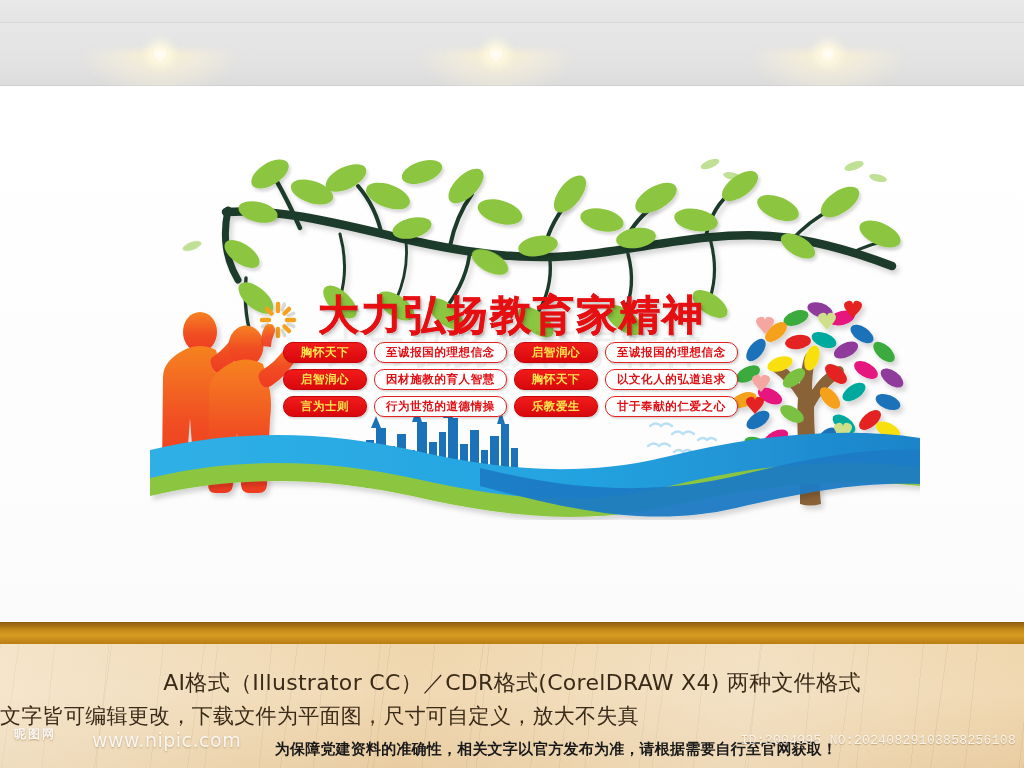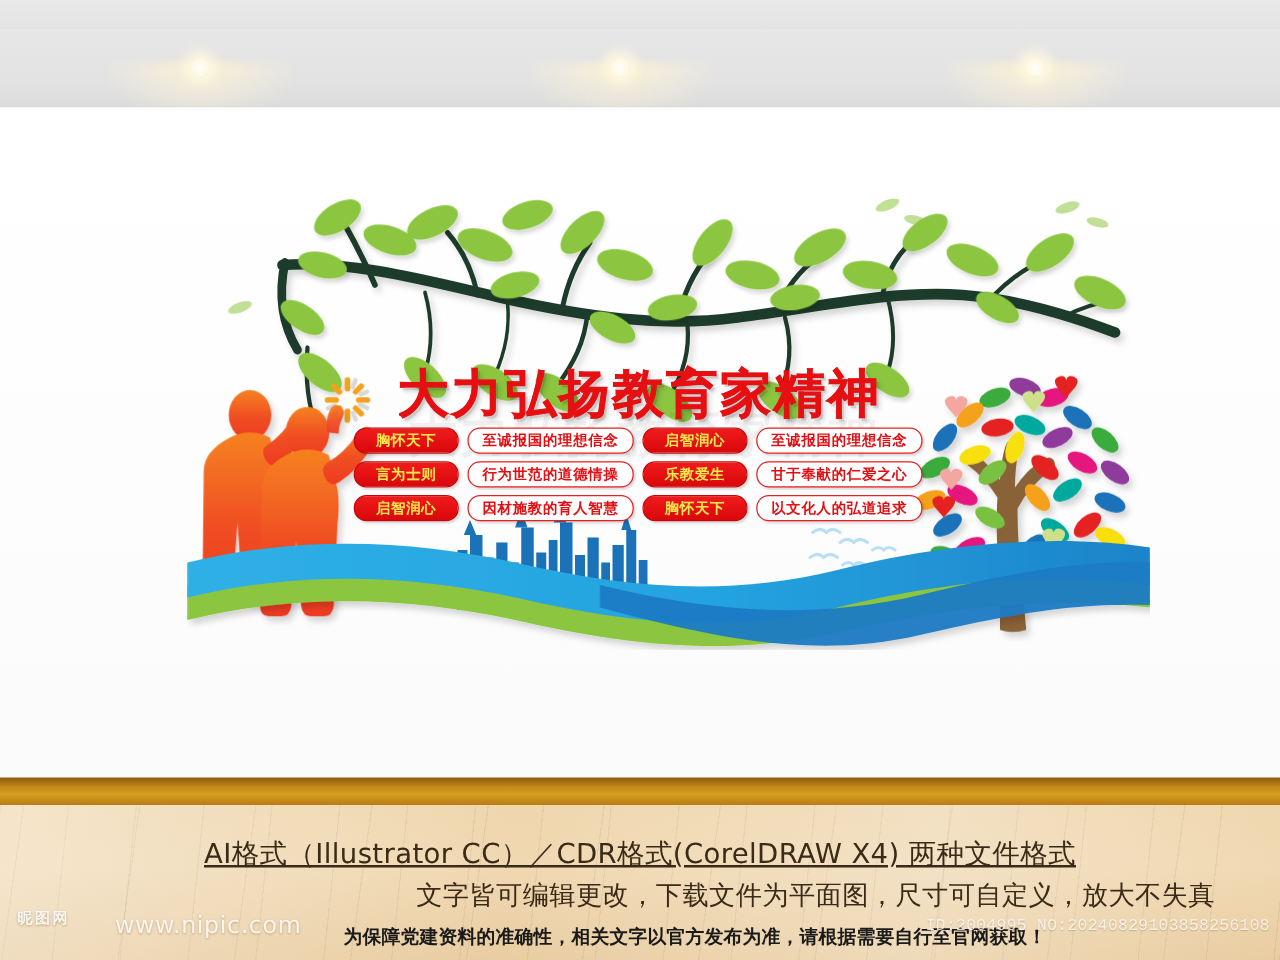--- a/index.html
+++ b/index.html
@@ -104,24 +104,23 @@
   .pill.outline{
     background:#ffffff;color:#e10f13;padding:0 11px;
     border:1.6px solid #e6201f;
   }
 
   
   .cap1{
     position:absolute;left:0;top:668px;width:1024px;text-align:center;
     font-size:22px;color:#3a2a18;letter-spacing:.3px;
     font-family:"DejaVu Sans","Liberation Sans",sans-serif;
-    text-decoration:underline;
   }
   .cap2{
-    position:absolute;left:0;top:702px;width:972px;text-align:right;
+    position:absolute;left:0;top:702px;width:972px;text-align:left;
     font-size:21px;color:#3a2a18;letter-spacing:.3px;
     font-family:"DejaVu Sans","Liberation Sans",sans-serif;
   }
   .cap3{
     position:absolute;left:0;top:740px;width:1024px;text-align:center;
     font-size:15px;font-weight:bold;color:#1a1a1a;letter-spacing:.2px;
     font-family:"DejaVu Sans","Liberation Sans",sans-serif;
     padding-left:44px;
   }
 
@@ -368,31 +367,31 @@
     <div class="title">大力弘扬教育家精神</div>
 
     <div class="grid">
       <div class="grid-row">
         <span class="pill solid">胸怀天下</span>
         <span class="pill outline">至诚报国的理想信念</span>
         <span class="pill solid">启智润心</span>
         <span class="pill outline">至诚报国的理想信念</span>
       </div>
       <div class="grid-row">
+        <span class="pill solid">启智润心</span>
+        <span class="pill outline">因材施教的育人智慧</span>
+        <span class="pill solid">胸怀天下</span>
+        <span class="pill outline">以文化人的弘道追求</span>
+      </div>
+      <div class="grid-row">
         <span class="pill solid">言为士则</span>
         <span class="pill outline">行为世范的道德情操</span>
         <span class="pill solid">乐教爱生</span>
         <span class="pill outline">甘于奉献的仁爱之心</span>
       </div>
-      <div class="grid-row">
-        <span class="pill solid">启智润心</span>
-        <span class="pill outline">因材施教的育人智慧</span>
-        <span class="pill solid">胸怀天下</span>
-        <span class="pill outline">以文化人的弘道追求</span>
-      </div>
     </div>
   </div>
 
   <div class="skirting"></div>
   <div class="floor"></div>
   <div class="floor-sheen"></div>
 
   <div class="cap1">AI格式（Illustrator CC）／CDR格式(CorelDRAW X4) 两种文件格式</div>
   <div class="cap2">文字皆可编辑更改，下载文件为平面图，尺寸可自定义，放大不失真</div>
   <div class="cap3">为保障党建资料的准确性，相关文字以官方发布为准，请根据需要自行至官网获取！</div>

